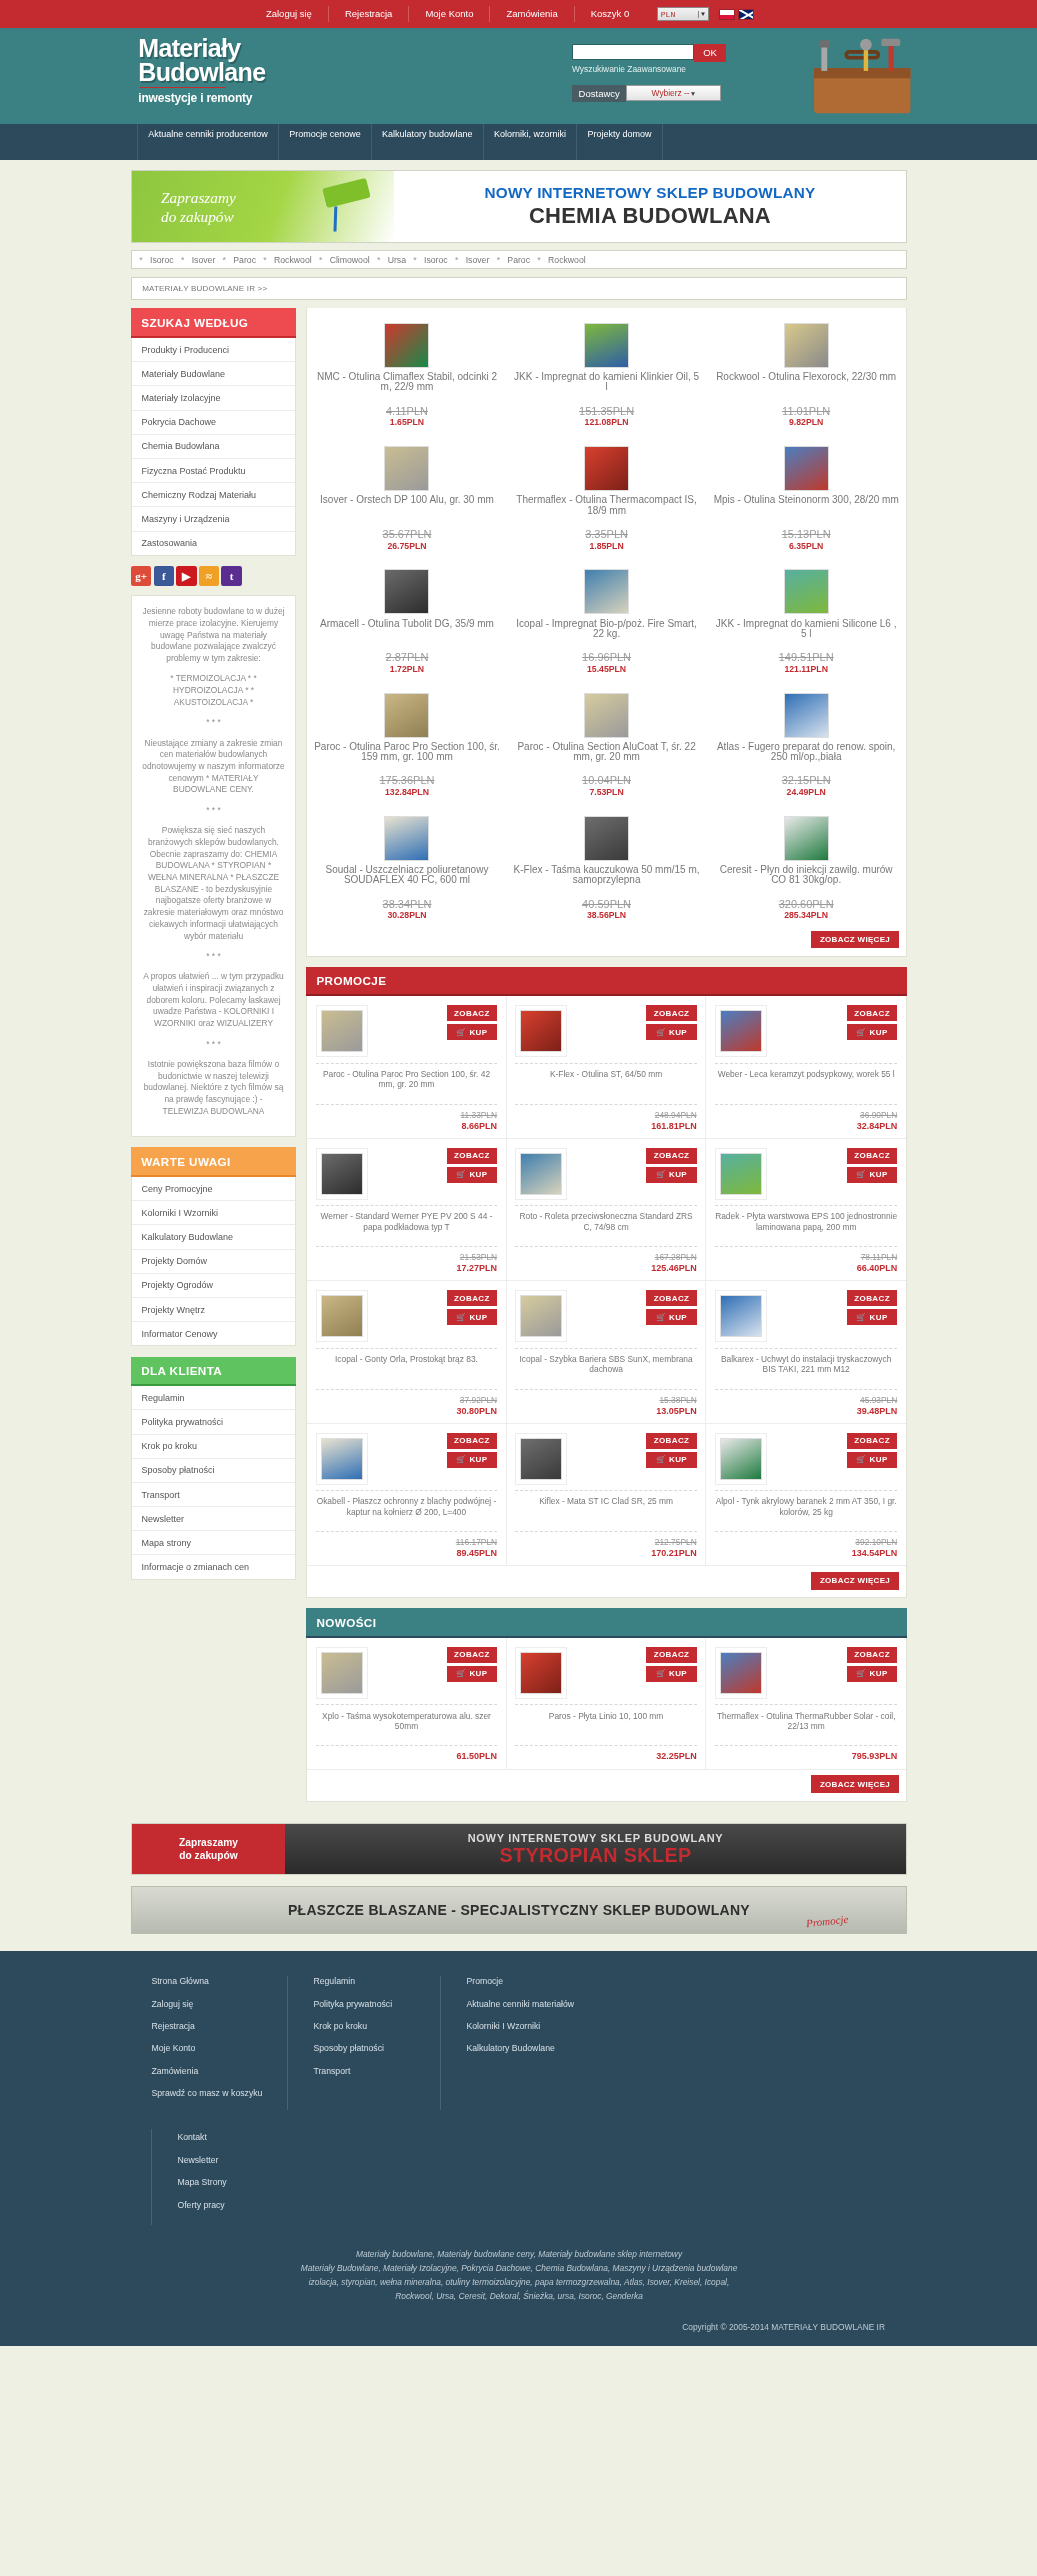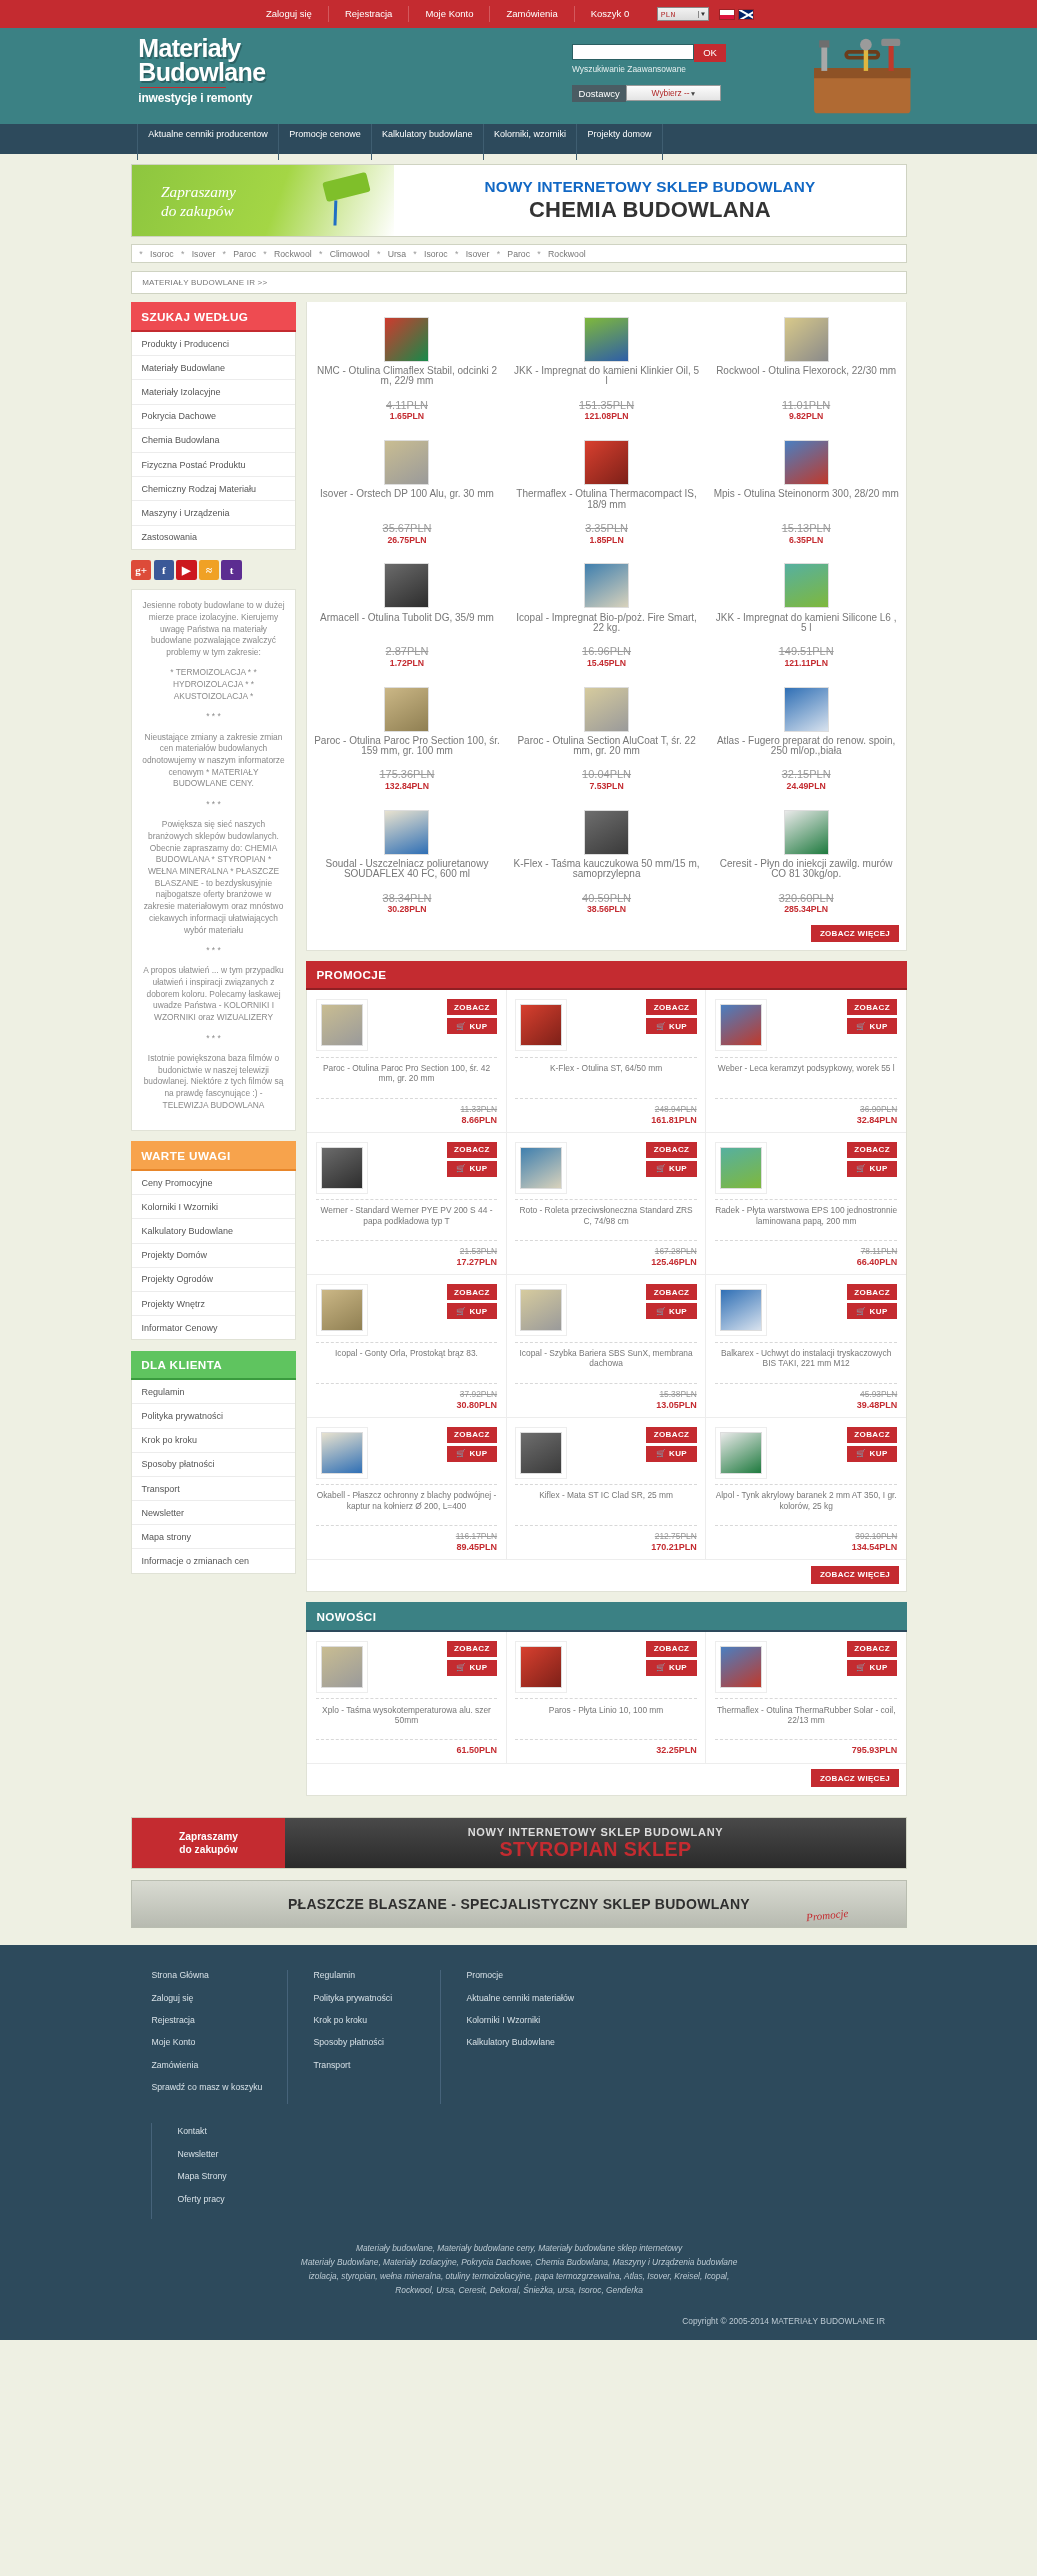--- a/index.html
+++ b/index.html
@@ -37,21 +37,21 @@
   .search-row { display:flex; }
   .search-input { width: 122px; height: 16px; border:0.7px solid #2b5f62; background:#fff; outline:none; padding: 0 3.6px; font-size:8.7px;}
   .search-ok { background:#c42b30; color:#fff; border:none; width: 32px; height:17.5px; font-size:9.5px; cursor:pointer; font-family:"Liberation Sans",sans-serif;}
   .adv-search { color:#e6efef; font-size:8.4px; margin-top:2.2px; display:block; text-decoration:none;}
   .supplier-row { position:absolute; left:441px; top: 57px; display:flex; align-items:center; }
   .supplier-lbl { background:#4a5c63; color:#fff; font-size:9.5px; padding: 2.9px 6.6px; }
   .supplier-sel { width:95px; height:16px; background: linear-gradient(#fcfcfc,#e4e4e4); border:0.7px solid #9a9a9a; color:#b02a2a; font-size:8.4px; display:flex; align-items:center; justify-content:center; padding: 0 2.9px;}
   .toolbox { position:absolute; right:-40px; top: 1.5px; width:168px; height:95px; }
 
   
-  .mainnav { background:#2d4a5c; height: 30px; padding-left: 12px; }
+  .mainnav { background:#2d4a5c; height: 36px; padding-left: 12px; }
   .mainnav-inner { width:776px; margin:0 auto; display:flex; height:36px;}
   .mainnav a { color:#fff; text-decoration:none; font-size:9px; padding: 5.1px 10.2px; border-right:0.7px solid #3f5e71; line-height: 11px; display:flex; align-items:flex-start; min-width: 64px;}
   .mainnav a:first-child { border-left:0.7px solid #3f5e71; }
 
   
   .wrap { width: 776px; margin: 0 auto; padding-top: 10.2px; }
   .banner { background:#fff; border:0.7px solid #cfd3c2; height: 73px; display:flex; align-items:center; overflow:hidden; }
   .banner-green { width: 262px; height:73px; background: linear-gradient(110deg,#8dc63f 0%, #a4d645 55%, #cfe89b 75%, #fff 100%); display:flex; align-items:center; padding-left:29px; position:relative;}
   .banner-green span { font-size:15.3px; color:#fff; font-style:italic; line-height:19px; font-family:"Liberation Serif",serif; }
   .roller { position:absolute; right: 25px; top: 13px; width:45px; height:20.4px; background:#7fbf2a; border-radius:2.9px; transform: rotate(-14deg); }

